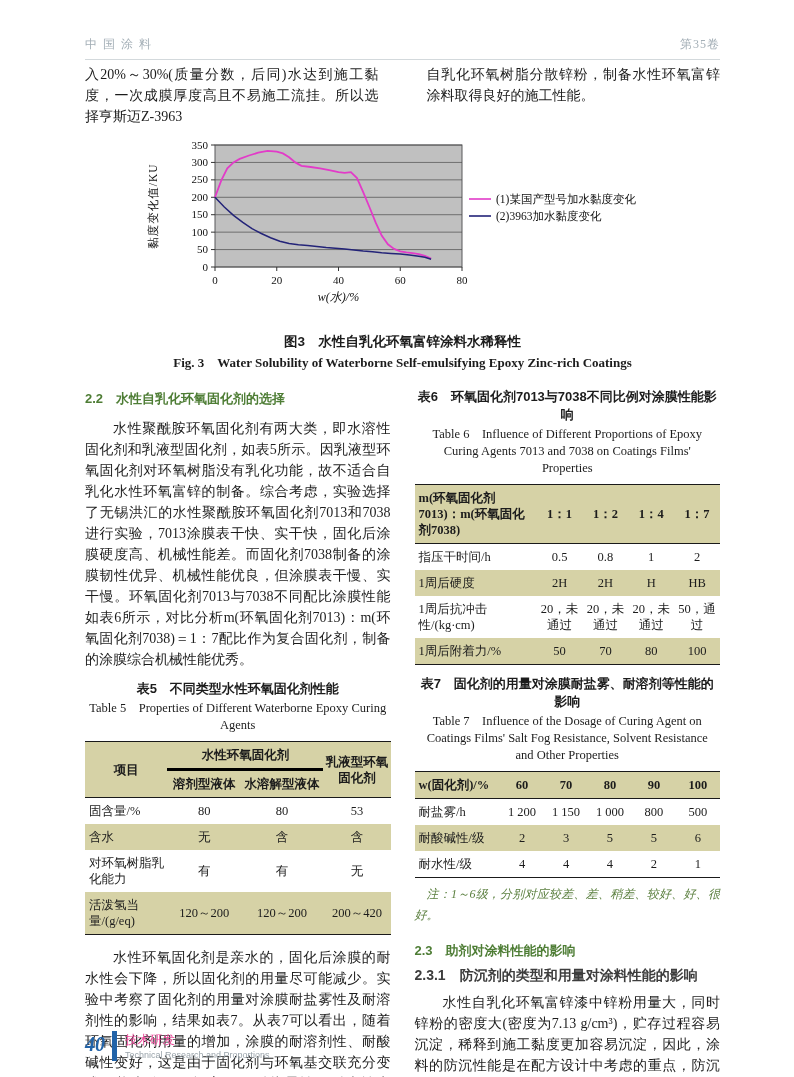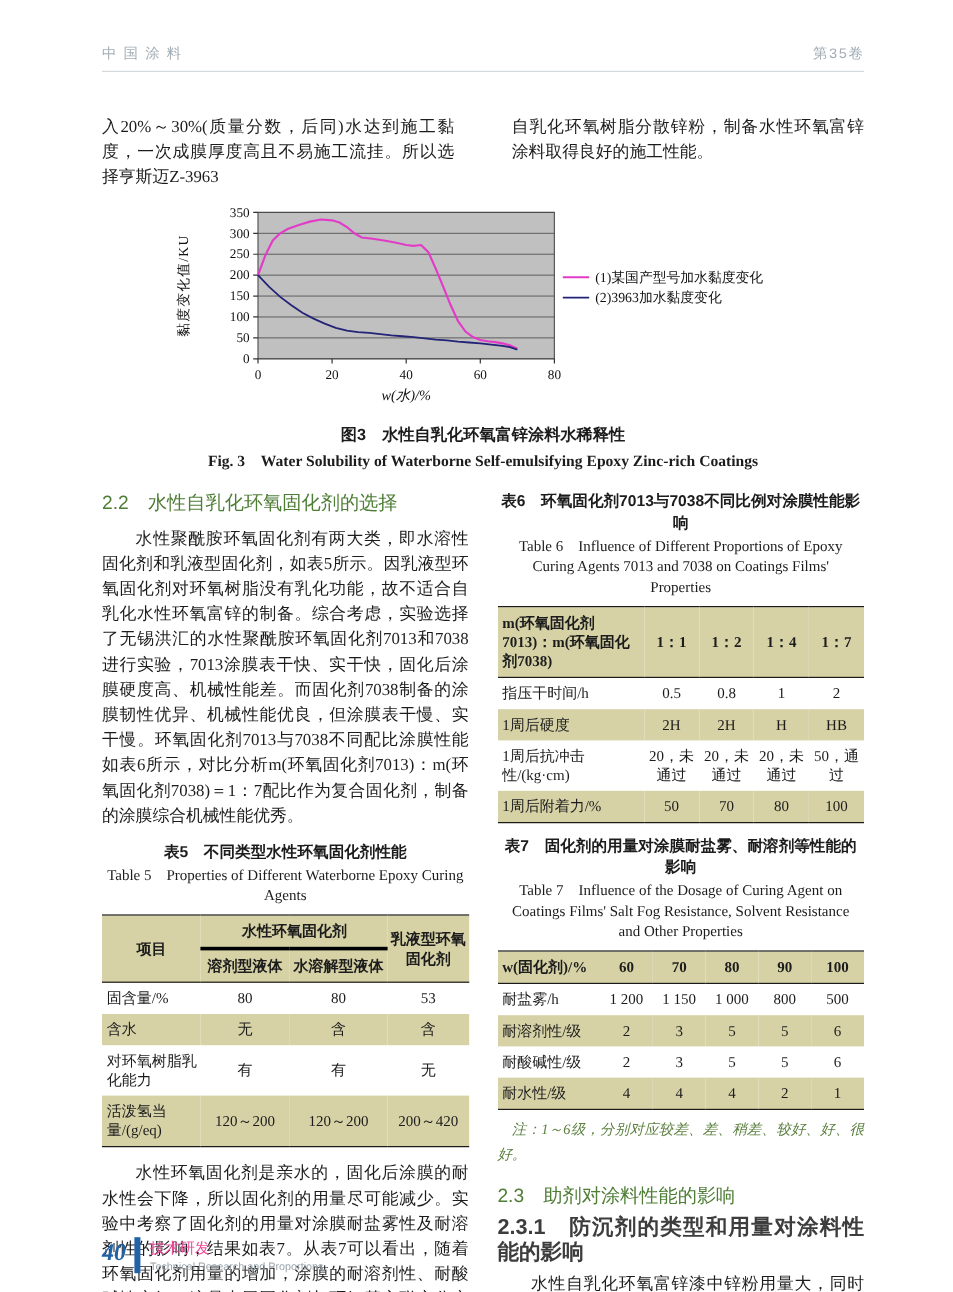--- a/index.html
+++ b/index.html
@@ -7,51 +7,51 @@
   body {
     width:794px; height:1077px; overflow:hidden;
     font-family:"Liberation Serif","DejaVu Serif",serif;
     color:#1c1c1c;
   }
   .page { position:relative; width:794px; height:1077px; padding:36px 74px 0 85px; }
 
   
   .page-header {
     display:flex; justify-content:space-between; align-items:flex-end;
-    font-family:Liberation Mono, monospace;
+    font-family:Liberation Serif, serif;
     font-size:12px; color:#a3aeb6;
     border-bottom:1px solid #d3d9dc; padding-bottom:6px;
   }
   .journal-name { letter-spacing:6px; }
   .volume-no { letter-spacing:1px; }
 
   
   .cols { display:flex; gap:24px; }
   .col { width:306px; font-size:14px; line-height:21px; text-align:justify; }
-  .top-cols { margin-top:36px;gap:48px; }
+  .top-cols { margin-top:4px;gap:48px; }
   p.body-par { text-indent:2em; }
   p.noindent { text-indent:0; }
 
   
   .chart-figure { margin-top:12px; }
   .chart-host { margin-left:42px; width:566px; }
   svg text { font-family:"Liberation Serif","DejaVu Serif",serif; fill:#111; }
-  .fig-caption-cn { text-align:center; font-weight:bold; font-size:13.5px; margin-top:10px;
+  .fig-caption-cn { text-align:center; font-weight:bold; font-size:13.5px; margin-top:22px;
     font-family:"Liberation Sans","DejaVu Sans",sans-serif; }
   .fig-caption-en { text-align:center; font-weight:bold; font-size:13px; margin-top:3px; }
 
   .main-cols { margin-top:16px; }
 
   h2.sec-green {
     font-family:"Liberation Sans","DejaVu Sans",sans-serif;
-    color:#4e7d35; font-size:16px; font-weight:normal; margin-bottom:9px;
+    color:#4e7d35; font-size:13px; font-weight:bold; margin-bottom:9px;
   }
   h3.sec-sub {
     font-family:"Liberation Sans","DejaVu Sans",sans-serif;
-    color:#3d3d3d; font-size:18px; font-weight:bold; margin:4px 0 6px;
+    color:#3d3d3d; font-size:14px; font-weight:bold; margin:4px 0 6px;
   }
 
   
   .tbl-title-cn { text-align:center; font-weight:bold; font-size:13px; line-height:18px;
     font-family:"Liberation Sans","DejaVu Sans",sans-serif; margin-top:10px; }
   .tbl-title-en { text-align:center; font-weight:normal; font-size:12.5px; line-height:17px; margin:2px 4px 7px; }
   table.paper-table {
     width:100%; border-collapse:collapse; font-size:12.5px; line-height:16px;
     border-top:1.5px solid #1a1a1a; border-bottom:1.5px solid #1a1a1a;
   }
@@ -273,28 +273,20 @@
         <tbody>
             <tr>
               <td class="rowlabel">耐盐雾/h</td>
               <td>1 200</td>
               <td>1 150</td>
               <td>1 000</td>
               <td>800</td>
               <td>500</td>
             </tr>
             <tr>
-              <td class="rowlabel">耐溶剂性/级</td>
-              <td>2</td>
-              <td>3</td>
-              <td>5</td>
-              <td>5</td>
-              <td>6</td>
-            </tr>
-            <tr>
               <td class="rowlabel">耐酸碱性/级</td>
               <td>2</td>
               <td>3</td>
               <td>5</td>
               <td>5</td>
               <td>6</td>
             </tr>
             <tr>
               <td class="rowlabel">耐水性/级</td>
               <td>4</td>

